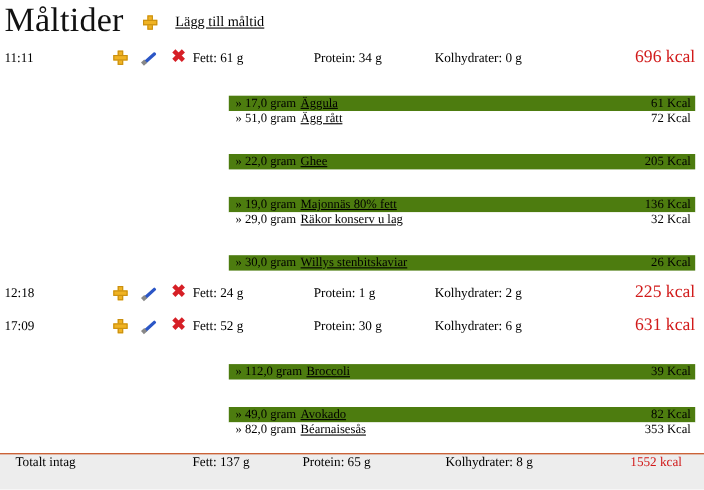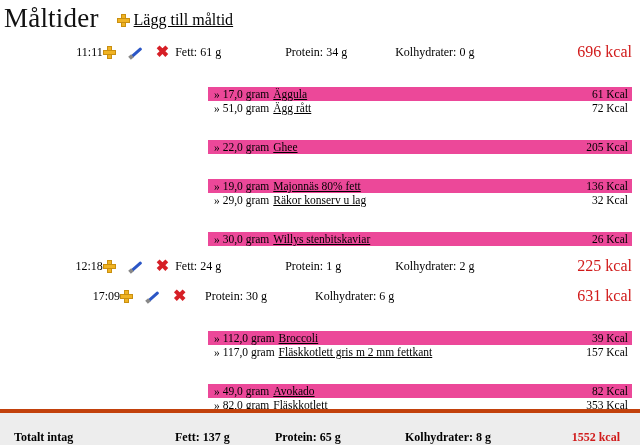--- a/index.html
+++ b/index.html
@@ -22,37 +22,37 @@
   }
 
   
   .header {
     display: flex;
     align-items: center;
     padding: 4px 0 0 4px;
     height: 28px;
   }
   .page-title {
-    font-size: 27px;
+    font-size: 31px;
     font-family: "Liberation Serif", serif;
     color: #111111;
     letter-spacing: 0.2px;
     line-height: 26px;
   }
   .add-meal-wrap {
     display: flex;
     align-items: center;
     margin-left: 18px;
     margin-top: 4px;
   }
   .add-meal-link {
-    font-size: 16px;
+    font-size: 13px;
     color: #000000;
     text-decoration: underline;
-    margin-left: 4px;
+    margin-left: 16px;
     cursor: pointer;
   }
 
   
   .icon {
     display: inline-block;
     line-height: 1;
     user-select: none;
   }
   .icon-plus {
@@ -123,21 +123,20 @@
   .meal-head {
     display: flex;
     align-items: center;
     height: 20px;
   }
   .meal-time {
     width: 120px;
     padding-left: 4px;
     font-size: 12px;
     box-sizing: border-box;
-    text-align: right;
   }
   .meal-actions {
     width: 85px;
     display: flex;
     align-items: center;
     gap: 13px;
     box-sizing: border-box;
   }
   .meal-macros {
     flex: 1;
@@ -165,21 +164,21 @@
   }
   .item-row {
     display: flex;
     align-items: center;
     height: 14px;
     font-size: 11.5px;
     padding: 1px 4px 1px 6px;
     box-sizing: border-box;
   }
   .item-row.odd {
-    background: #ec4899;
+    background: #4d7c0f;
     margin-top: 25px;
   }
   .item-row.even {
     background: #ffffff;
     justify-content: center;
   }
   .item-amount {
     white-space: nowrap;
     margin-right: 4px;
   }
@@ -195,25 +194,25 @@
     white-space: nowrap;
   }
 
   
   .totals {
     position: absolute;
     left: 0;
     right: 0;
     bottom: 0;
     height: 32px;
-    border-top: 4px solid #c2410c;
+    border-top: 1px solid #c2410c;
     background: #ededed;
     display: flex;
-    align-items: flex-end;
-    font-weight: bold;
+    align-items: flex-start;
+    font-weight: normal;
     font-size: 12px;
   }
   .totals-label {
     width: 175px;
     padding-left: 14px;
     box-sizing: border-box;
   }
   .totals-fat { width: 100px; }
   .totals-protein { width: 130px; }
   .totals-carbs { width: 120px; }
@@ -304,44 +303,40 @@
       </div>
       <div class="meal">
         <div class="meal-head">
           <div class="meal-time">17:09</div>
           <div class="meal-actions">
             <span class="icon icon-plus"></span>
             <span class="icon icon-pencil"></span>
             <span class="icon icon-x">✖</span>
           </div>
           <div class="meal-macros">
+            <span class="macro-fat">Fett: 52 g</span>
             <span class="macro-protein">Protein: 30 g</span>
             <span class="macro-carbs">Kolhydrater: 6 g</span>
           </div>
           <div class="meal-kcal">631 kcal</div>
         </div>
         <div class="items">
           <div class="item-row odd">
             <span class="item-amount">» 112,0 gram</span>
             <span class="item-name">Broccoli</span>
             <span class="item-kcal">39 Kcal</span>
           </div>
-          <div class="item-row even">
-            <span class="item-amount">» 117,0 gram</span>
-            <span class="item-name">Fläskkotlett gris m 2 mm fettkant</span>
-            <span class="item-kcal">157 Kcal</span>
-          </div>
           <div class="item-row odd">
             <span class="item-amount">» 49,0 gram</span>
             <span class="item-name">Avokado</span>
             <span class="item-kcal">82 Kcal</span>
           </div>
           <div class="item-row even">
             <span class="item-amount">» 82,0 gram</span>
-            <span class="item-name">Fläskkotlett</span>
+            <span class="item-name">Béarnaisesås</span>
             <span class="item-kcal">353 Kcal</span>
           </div>
         </div>
       </div>
     </div>
 
   <div class="totals">
     <div class="totals-label">Totalt intag</div>
     <div class="totals-fat">Fett: 137 g</div>
     <div class="totals-protein">Protein: 65 g</div>

